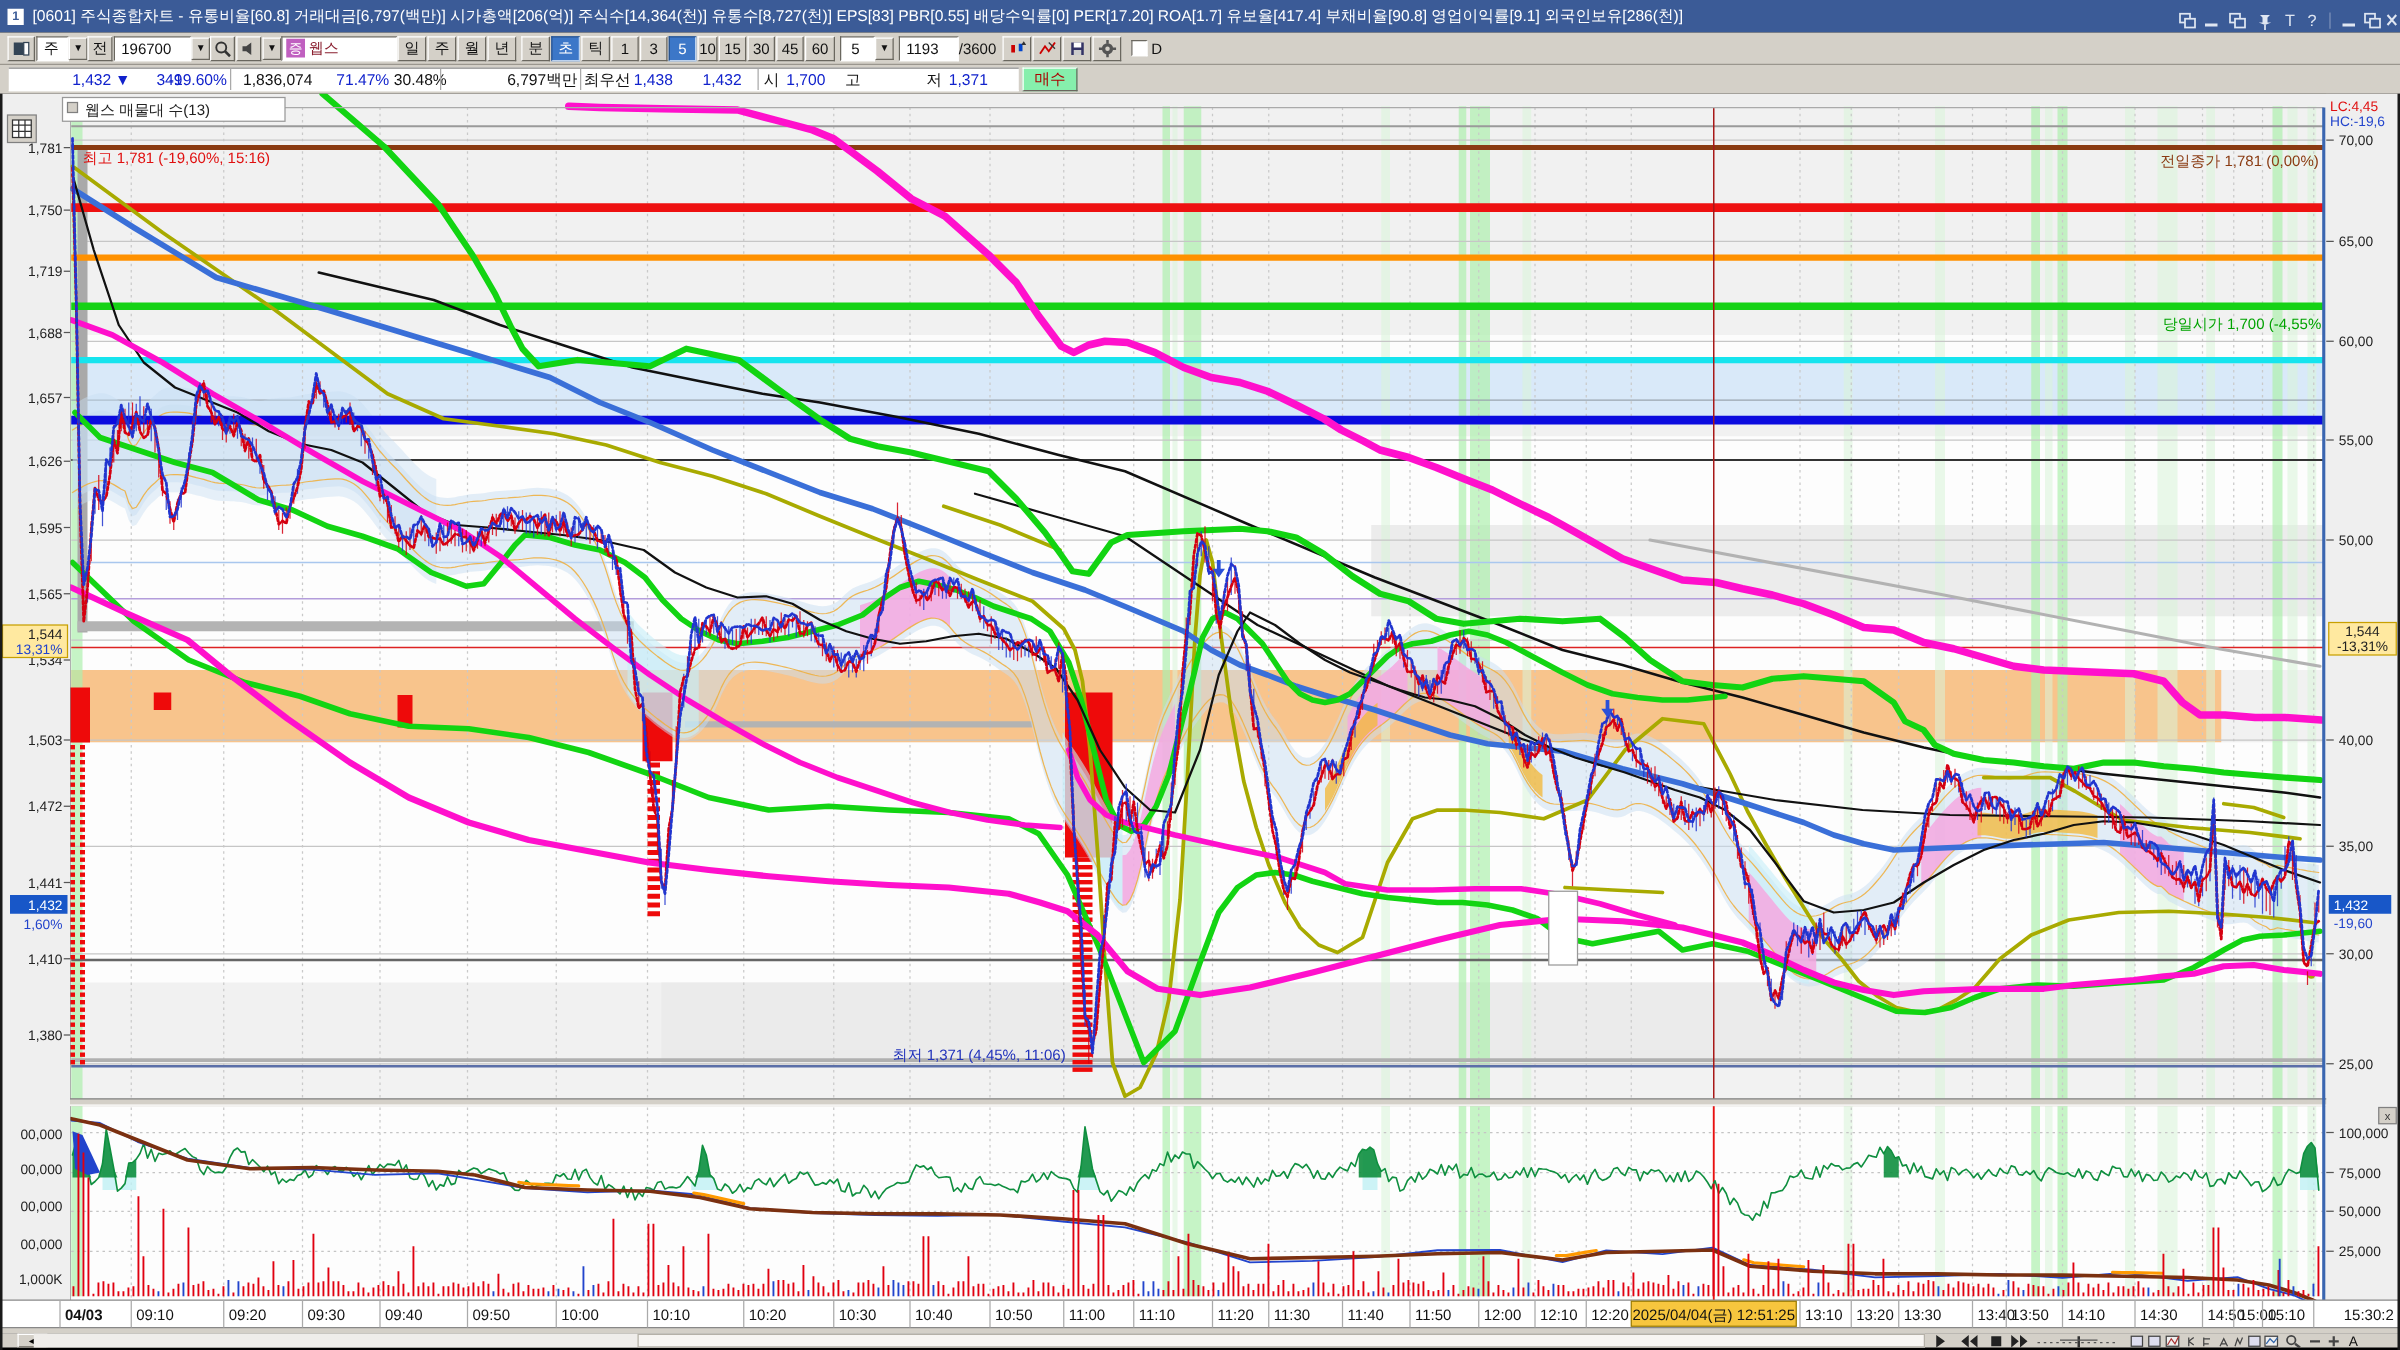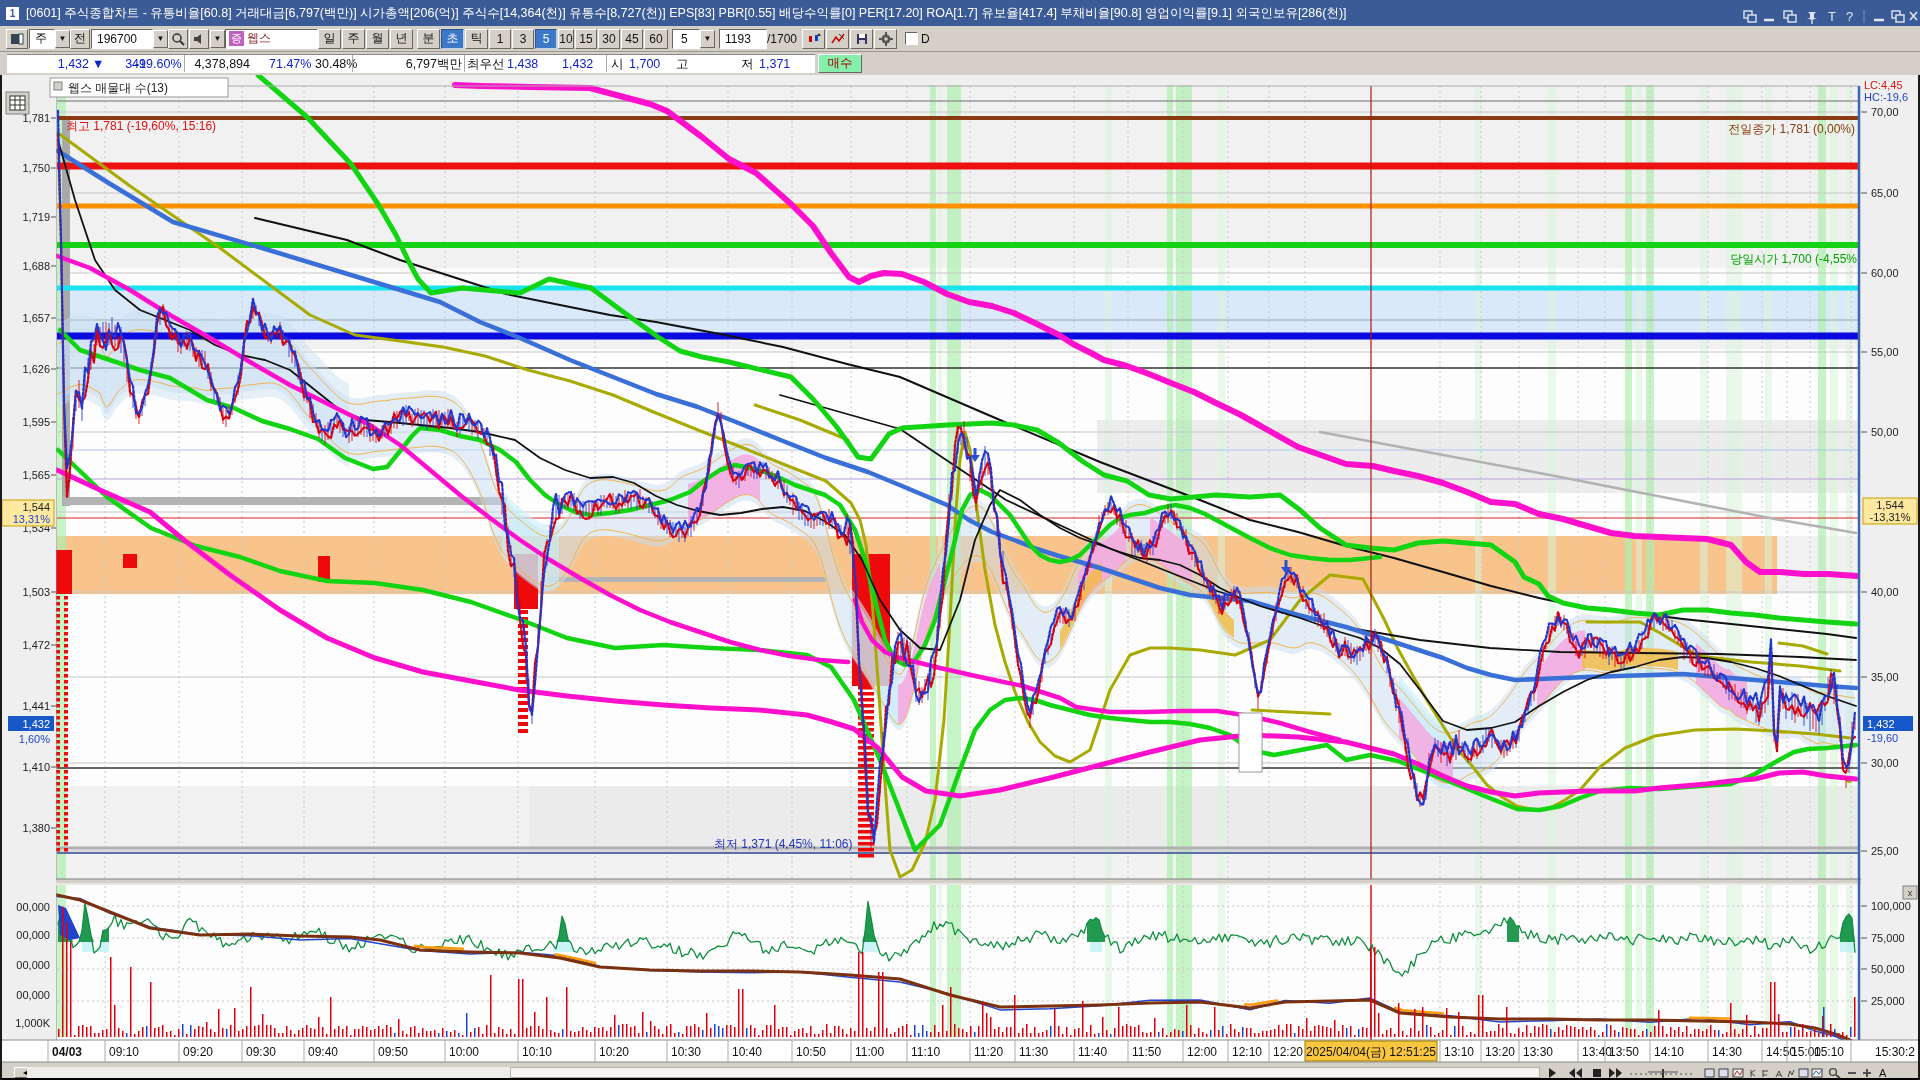--- a/index.html
+++ b/index.html
@@ -81,21 +81,21 @@
     <span class="btn" style="width:22px;">3</span>
     <span class="btn btnp" style="width:22px;">5</span>
     <span class="btn" style="width:16px;">10</span>
     <span class="btn" style="width:22px;">15</span>
     <span class="btn" style="width:22px;">30</span>
     <span class="btn" style="width:22px;">45</span>
     <span class="btn" style="width:24px;">60</span>
 <span class="white" style="width:28px;padding-left:8px;margin-left:3px;">5</span>
     <span class="drop">▼</span>
 <span class="white" style="width:48px;padding-left:5px;margin-left:4px;">1193</span>
-    <span>/1700</span>
+    <span>/3600</span>
 <span class="btn" style="width:23px;margin-left:5px;">
       <svg width="14" height="14" viewBox="0 0 14 14">
         <rect x="2" y="4" width="3" height="6" fill="#c00"></rect>
         <rect x="8" y="3" width="3" height="6" fill="#04c"></rect>
         <path d="M12 1 l2 3 h-4 Z" fill="#333"></path>
       </svg>
     </span>
     <span class="btn" style="width:23px;">
       <svg width="14" height="14" viewBox="0 0 14 14">
         <path d="M1 11 L5 5 8 9 13 2" stroke="#c00" fill="none" stroke-width="1.5"></path>
@@ -124,21 +124,21 @@
 <span class="white" style="width:13px;height:13px;margin-left:7px;"></span>
     <span style="margin-left:3px;">D</span>
 </div>
 <div class="row3">
 <div class="f3" style="left:7px;width:808px;"></div>
 <span class="v" style="left:37px;width:52px;color:#1122cc;text-align:right;">1,432</span>
 <span class="v" style="left:92px;color:#1122cc;">▼</span>
 <span class="v" style="left:116px;width:30px;color:#1122cc;text-align:right;">349</span>
 <span class="v" style="left:135px;width:45px;color:#1122cc;text-align:right;">-19.60%</span>
 <span class="sep" style="left:184px;"></span>
-<span class="v" style="left:190px;width:60px;text-align:right;">4,378,894</span>
+<span class="v" style="left:190px;width:60px;text-align:right;">1,836,074</span>
 <span class="v" style="left:269px;color:#1122cc;">71.47%</span>
 <span class="v" style="left:315px;">30.48%</span>
 <span class="sep" style="left:352px;"></span>
 <span class="v" style="left:378px;width:84px;text-align:right;">6,797백만</span>
 <span class="sep" style="left:464px;"></span>
 <span class="v" style="left:467px;">최우선</span>
 <span class="v" style="left:507px;color:#1122cc;">1,438</span>
 <span class="v" style="left:562px;color:#1122cc;">1,432</span>
 <span class="sep" style="left:606px;"></span>
 <span class="v" style="left:611px;">시</span>

